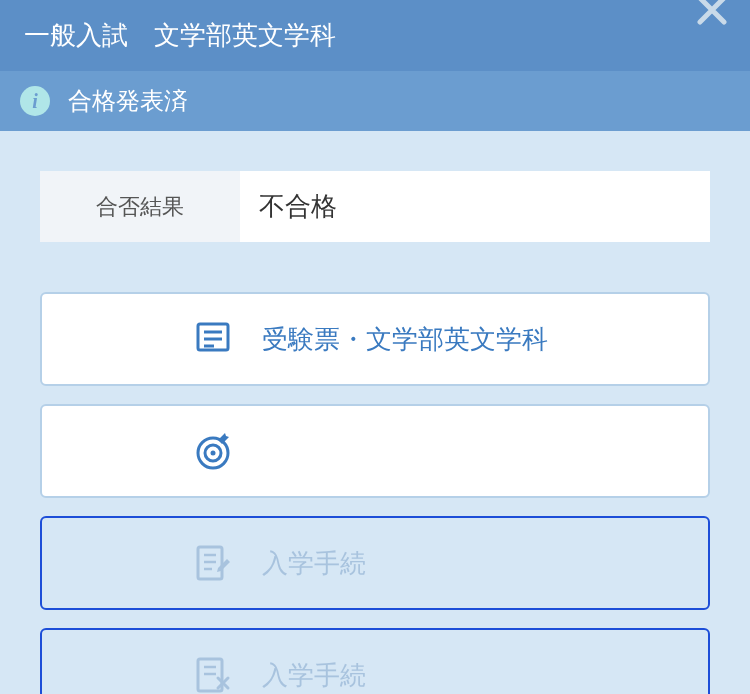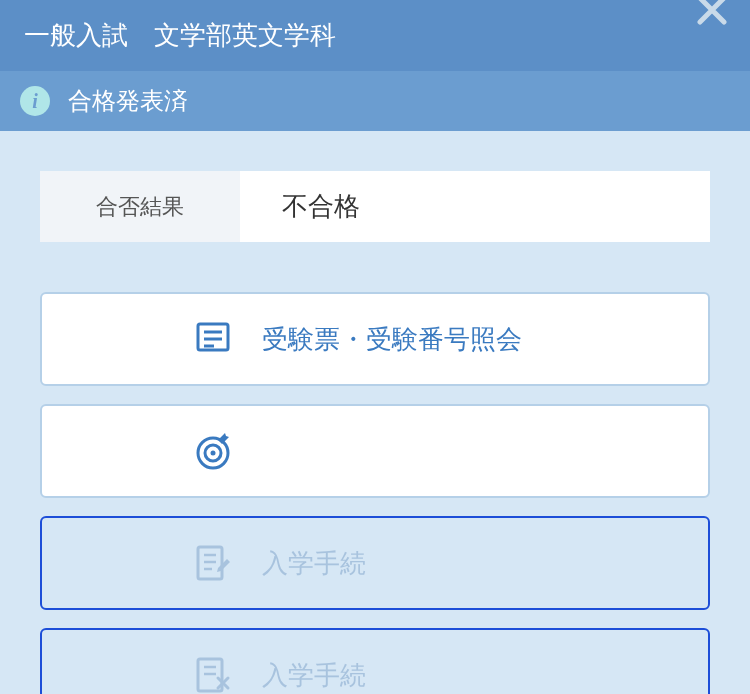--- a/index.html
+++ b/index.html
@@ -66,21 +66,21 @@
       font-size: 22px;
       padding: 18px 30px;
       min-width: 200px;
       display: flex;
       align-items: center;
       justify-content: center;
     }
     .result-value {
       color: #333;
       font-size: 26px;
-      padding: 18px 42px;
+      padding: 18px 19px;
       flex: 1;
       display: flex;
       align-items: center;
     }
     .menu-list { display: flex; flex-direction: column; gap: 18px; }
     .menu-item {
       background: #fff;
       border: 2px solid #b5d0e8;
       border-radius: 6px;
       padding: 24px 20px;
@@ -127,21 +127,21 @@
   <div class="menu-list">
     <div class="menu-item">
       <span class="menu-icon">
         <svg viewBox="0 0 42 42">
             <rect x="6" y="6" width="30" height="26" rx="2" fill="none" stroke="#3a7ac0" stroke-width="3"></rect>
             <line x1="12" y1="14" x2="30" y2="14" stroke="#3a7ac0" stroke-width="3"></line>
             <line x1="12" y1="21" x2="30" y2="21" stroke="#3a7ac0" stroke-width="3"></line>
             <line x1="12" y1="28" x2="22" y2="28" stroke="#3a7ac0" stroke-width="3"></line>
           </svg>
       </span>
-      <span>受験票・受験番号照会</span>
+      <span>受験票・文学部英文学科</span>
     </div>
 
     <div class="menu-item">
       <span class="menu-icon">
         <svg viewBox="0 0 42 42">
             <circle cx="21" cy="23" r="15" fill="none" stroke="#3a7ac0" stroke-width="3"></circle>
             <circle cx="21" cy="23" r="8" fill="none" stroke="#3a7ac0" stroke-width="3"></circle>
             <circle cx="21" cy="23" r="2.5" fill="#3a7ac0"></circle>
             <path d="M30 14 L37 7 L34 6 L33 3 L26 10 Z" fill="#3a7ac0"></path>
           </svg>

